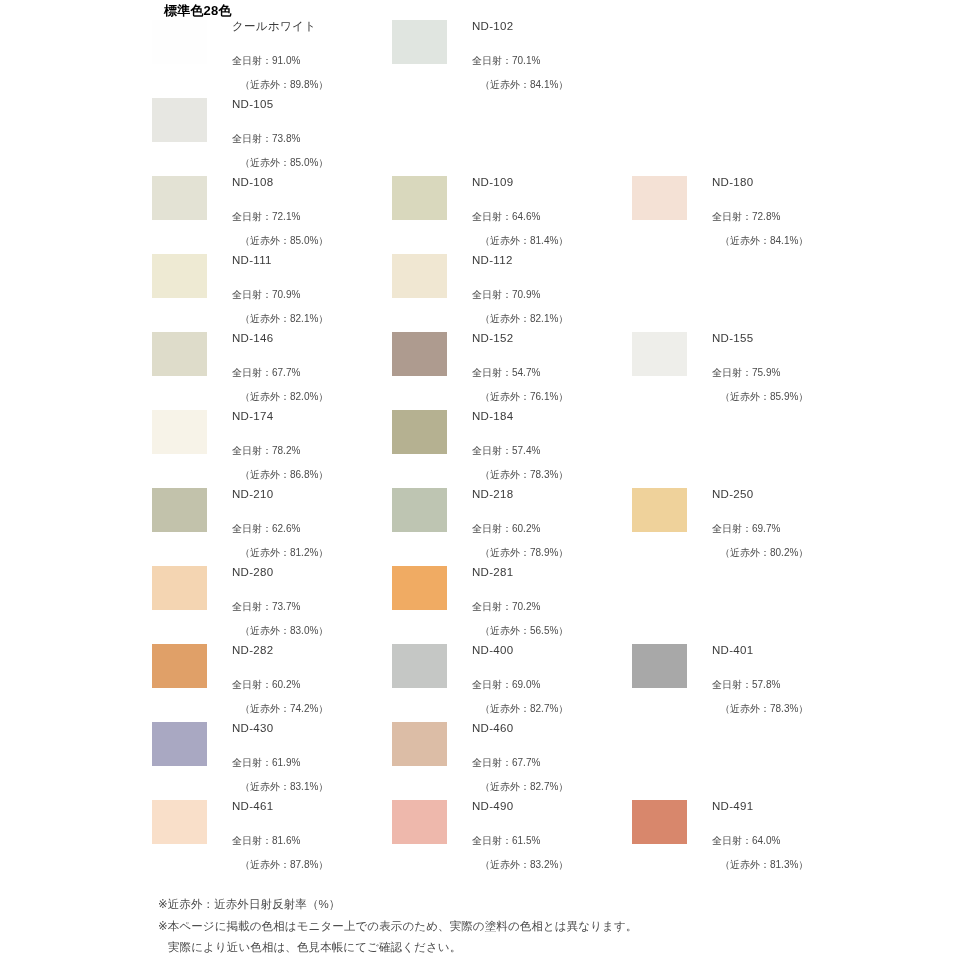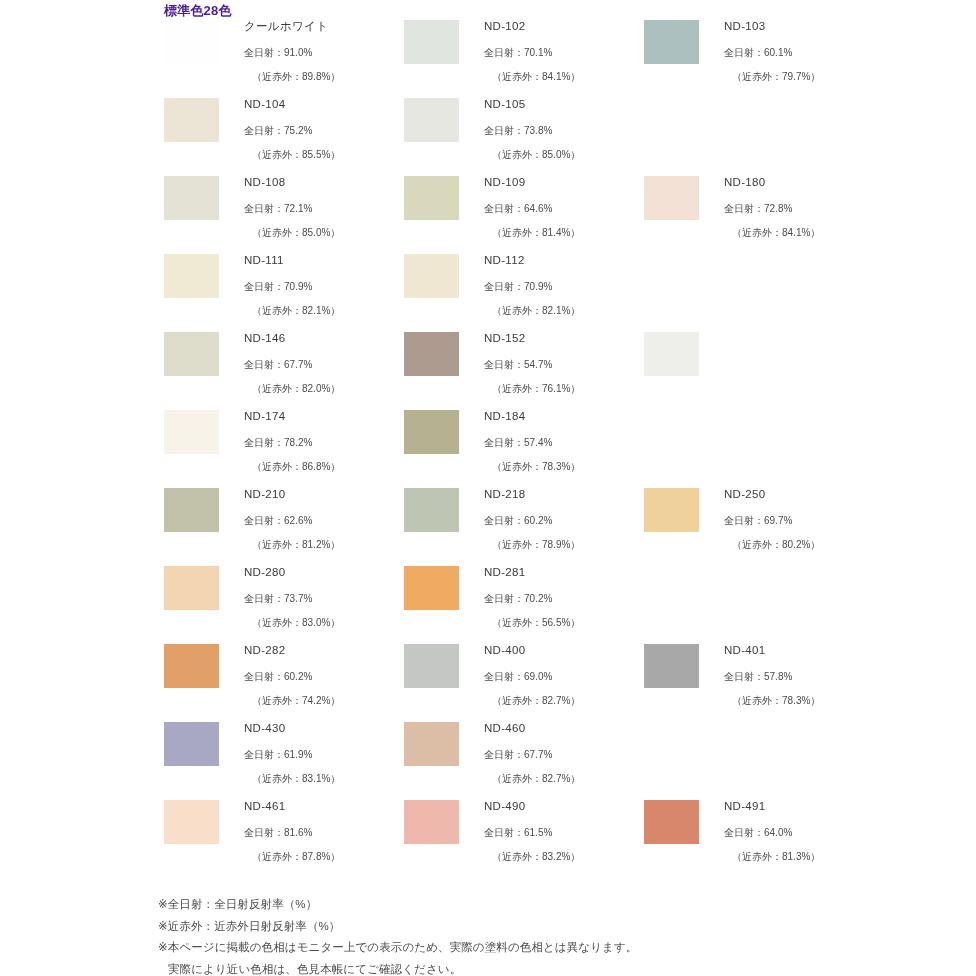--- a/index.html
+++ b/index.html
@@ -22,28 +22,28 @@
     height: 976px;
     box-sizing: border-box;
   }
   
   .page-title {
     position: absolute;
     left: 164px;
     top: 3px;
     font-size: 13px;
     font-weight: bold;
-    color: #4c1d95;
+    color: #000000;
     letter-spacing: 0.2px;
     line-height: 16px;
   }
   
   .grid {
     position: absolute;
-    left: 164px;
+    left: 152px;
     top: 18px;
     width: 790px;
   }
   .grid-row {
     display: flex;
     height: 78px;
   }
   .cell {
     width: 240px;
     display: flex;
@@ -66,21 +66,21 @@
     font-size: 11.5px;
     color: #3a3a3a;
     line-height: 16px;
     letter-spacing: 0.3px;
     white-space: nowrap;
   }
   .chip-val {
     font-size: 10px;
     color: #4a4a4a;
     line-height: 14px;
-    margin-top: 12px;
+    margin-top: 20px;
     white-space: nowrap;
   }
   .chip-val2 {
     font-size: 10px;
     color: #4a4a4a;
     line-height: 14px;
     margin-top: 10px;
     padding-left: 8px;
     white-space: nowrap;
   }
@@ -118,38 +118,22 @@
           </div>
         </div>
         <div class="cell">
           <div class="chip" style="background: rgb(224, 229, 224);"></div>
           <div class="info">
             <div class="chip-name">ND-102</div>
             <div class="chip-val">全日射：70.1%</div>
             <div class="chip-val2">（近赤外：84.1%）</div>
           </div>
         </div>
-        <div class="cell">
-          <div class="chip" style="background: rgb(173, 192, 192);"></div>
-          <div class="info">
-            <div class="chip-name">ND-103</div>
-            <div class="chip-val">全日射：60.1%</div>
-            <div class="chip-val2">（近赤外：79.7%）</div>
-          </div>
-        </div>
-      </div>
-      <div class="grid-row">
-        <div class="cell">
-          <div class="chip" style="background: rgb(236, 229, 214);"></div>
-          <div class="info">
-            <div class="chip-name">ND-104</div>
-            <div class="chip-val">全日射：75.2%</div>
-            <div class="chip-val2">（近赤外：85.5%）</div>
-          </div>
-        </div>
+      </div>
+      <div class="grid-row">
         <div class="cell">
           <div class="chip" style="background: rgb(231, 231, 226);"></div>
           <div class="info">
             <div class="chip-name">ND-105</div>
             <div class="chip-val">全日射：73.8%</div>
             <div class="chip-val2">（近赤外：85.0%）</div>
           </div>
         </div>
         <div class="cell empty"></div>
       </div>
@@ -210,20 +194,25 @@
         <div class="cell">
           <div class="chip" style="background: rgb(174, 155, 143);"></div>
           <div class="info">
             <div class="chip-name">ND-152</div>
             <div class="chip-val">全日射：54.7%</div>
             <div class="chip-val2">（近赤外：76.1%）</div>
           </div>
         </div>
         <div class="cell">
           <div class="chip" style="background: rgb(238, 238, 234);"></div>
+          <div class="info">
+            <div class="chip-name">ND-155</div>
+            <div class="chip-val">全日射：75.9%</div>
+            <div class="chip-val2">（近赤外：85.9%）</div>
+          </div>
         </div>
       </div>
       <div class="grid-row">
         <div class="cell">
           <div class="chip" style="background: rgb(247, 243, 232);"></div>
           <div class="info">
             <div class="chip-name">ND-174</div>
             <div class="chip-val">全日射：78.2%</div>
             <div class="chip-val2">（近赤外：86.8%）</div>
           </div>
@@ -350,19 +339,18 @@
           <div class="info">
             <div class="chip-name">ND-491</div>
             <div class="chip-val">全日射：64.0%</div>
             <div class="chip-val2">（近赤外：81.3%）</div>
           </div>
         </div>
       </div>
     </div>
 
   <div class="notes">
-      <div class="note">※全日射：全日射反射率（%）</div>
       <div class="note">※近赤外：近赤外日射反射率（%）</div>
       <div class="note">※本ページに掲載の色相はモニター上での表示のため、実際の塗料の色相とは異なります。</div>
       <div class="note indent">実際により近い色相は、色見本帳にてご確認ください。</div>
     </div>
 
 </div>
 
 </body></html>

